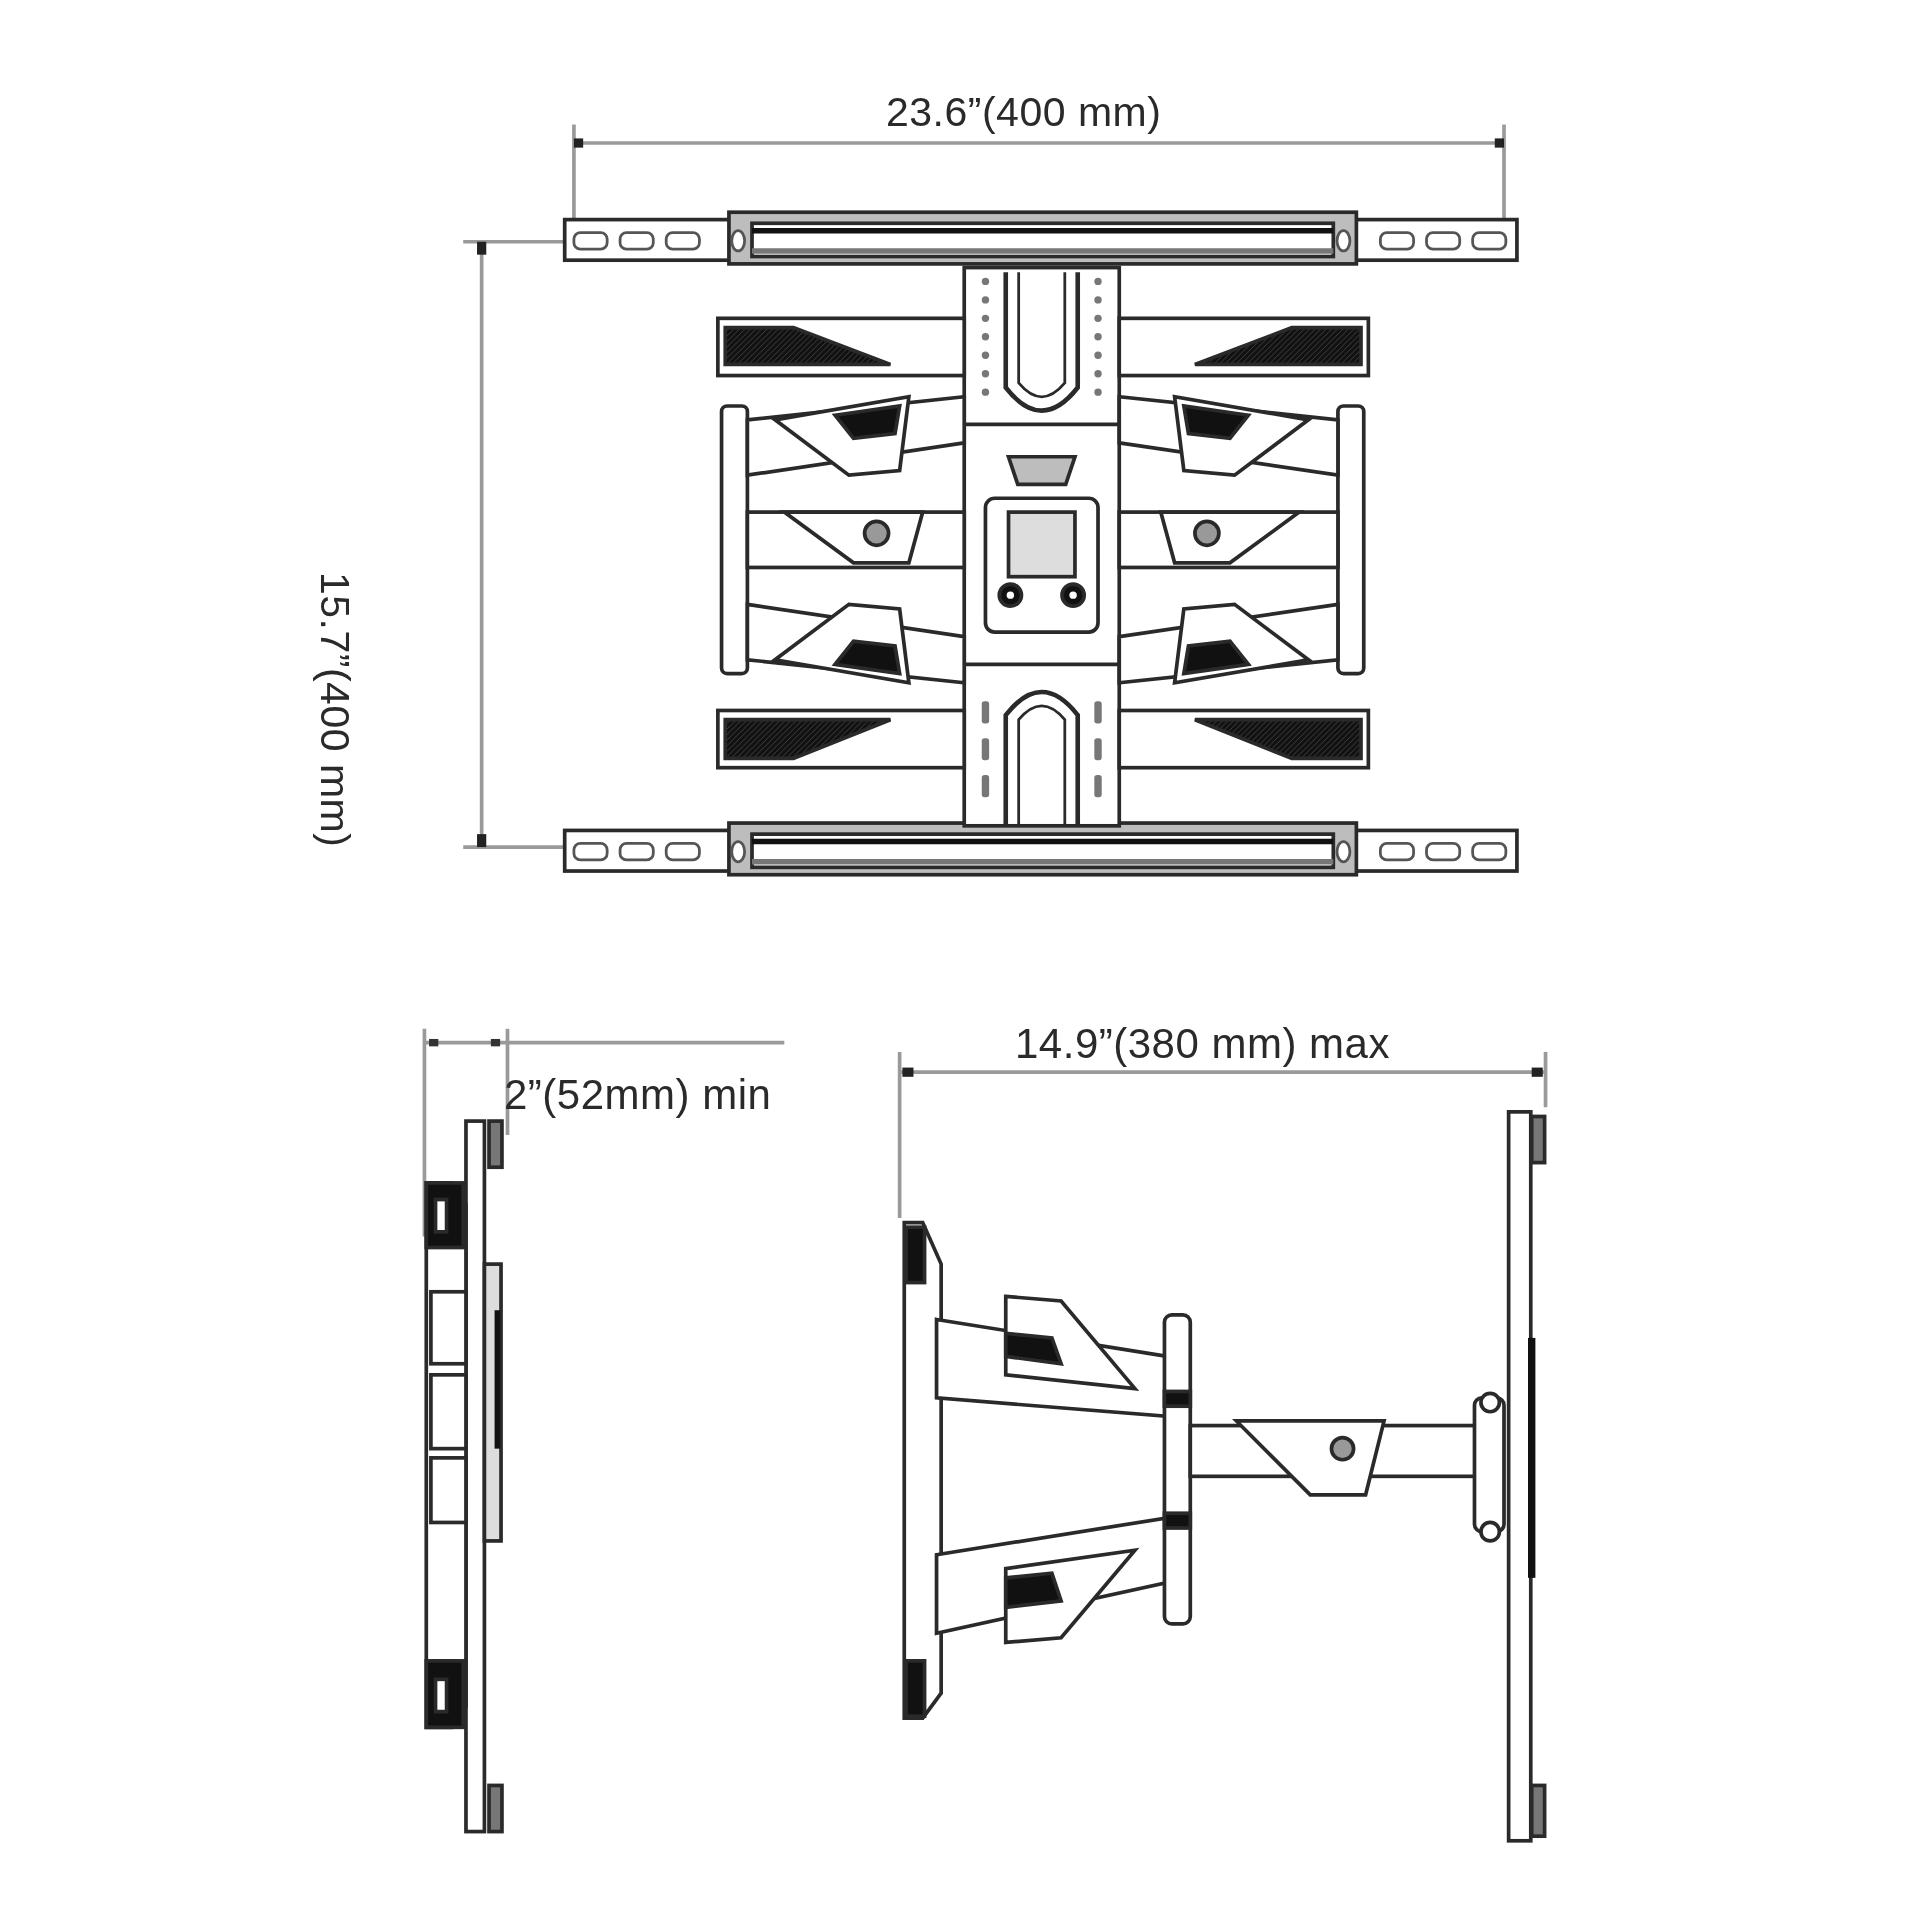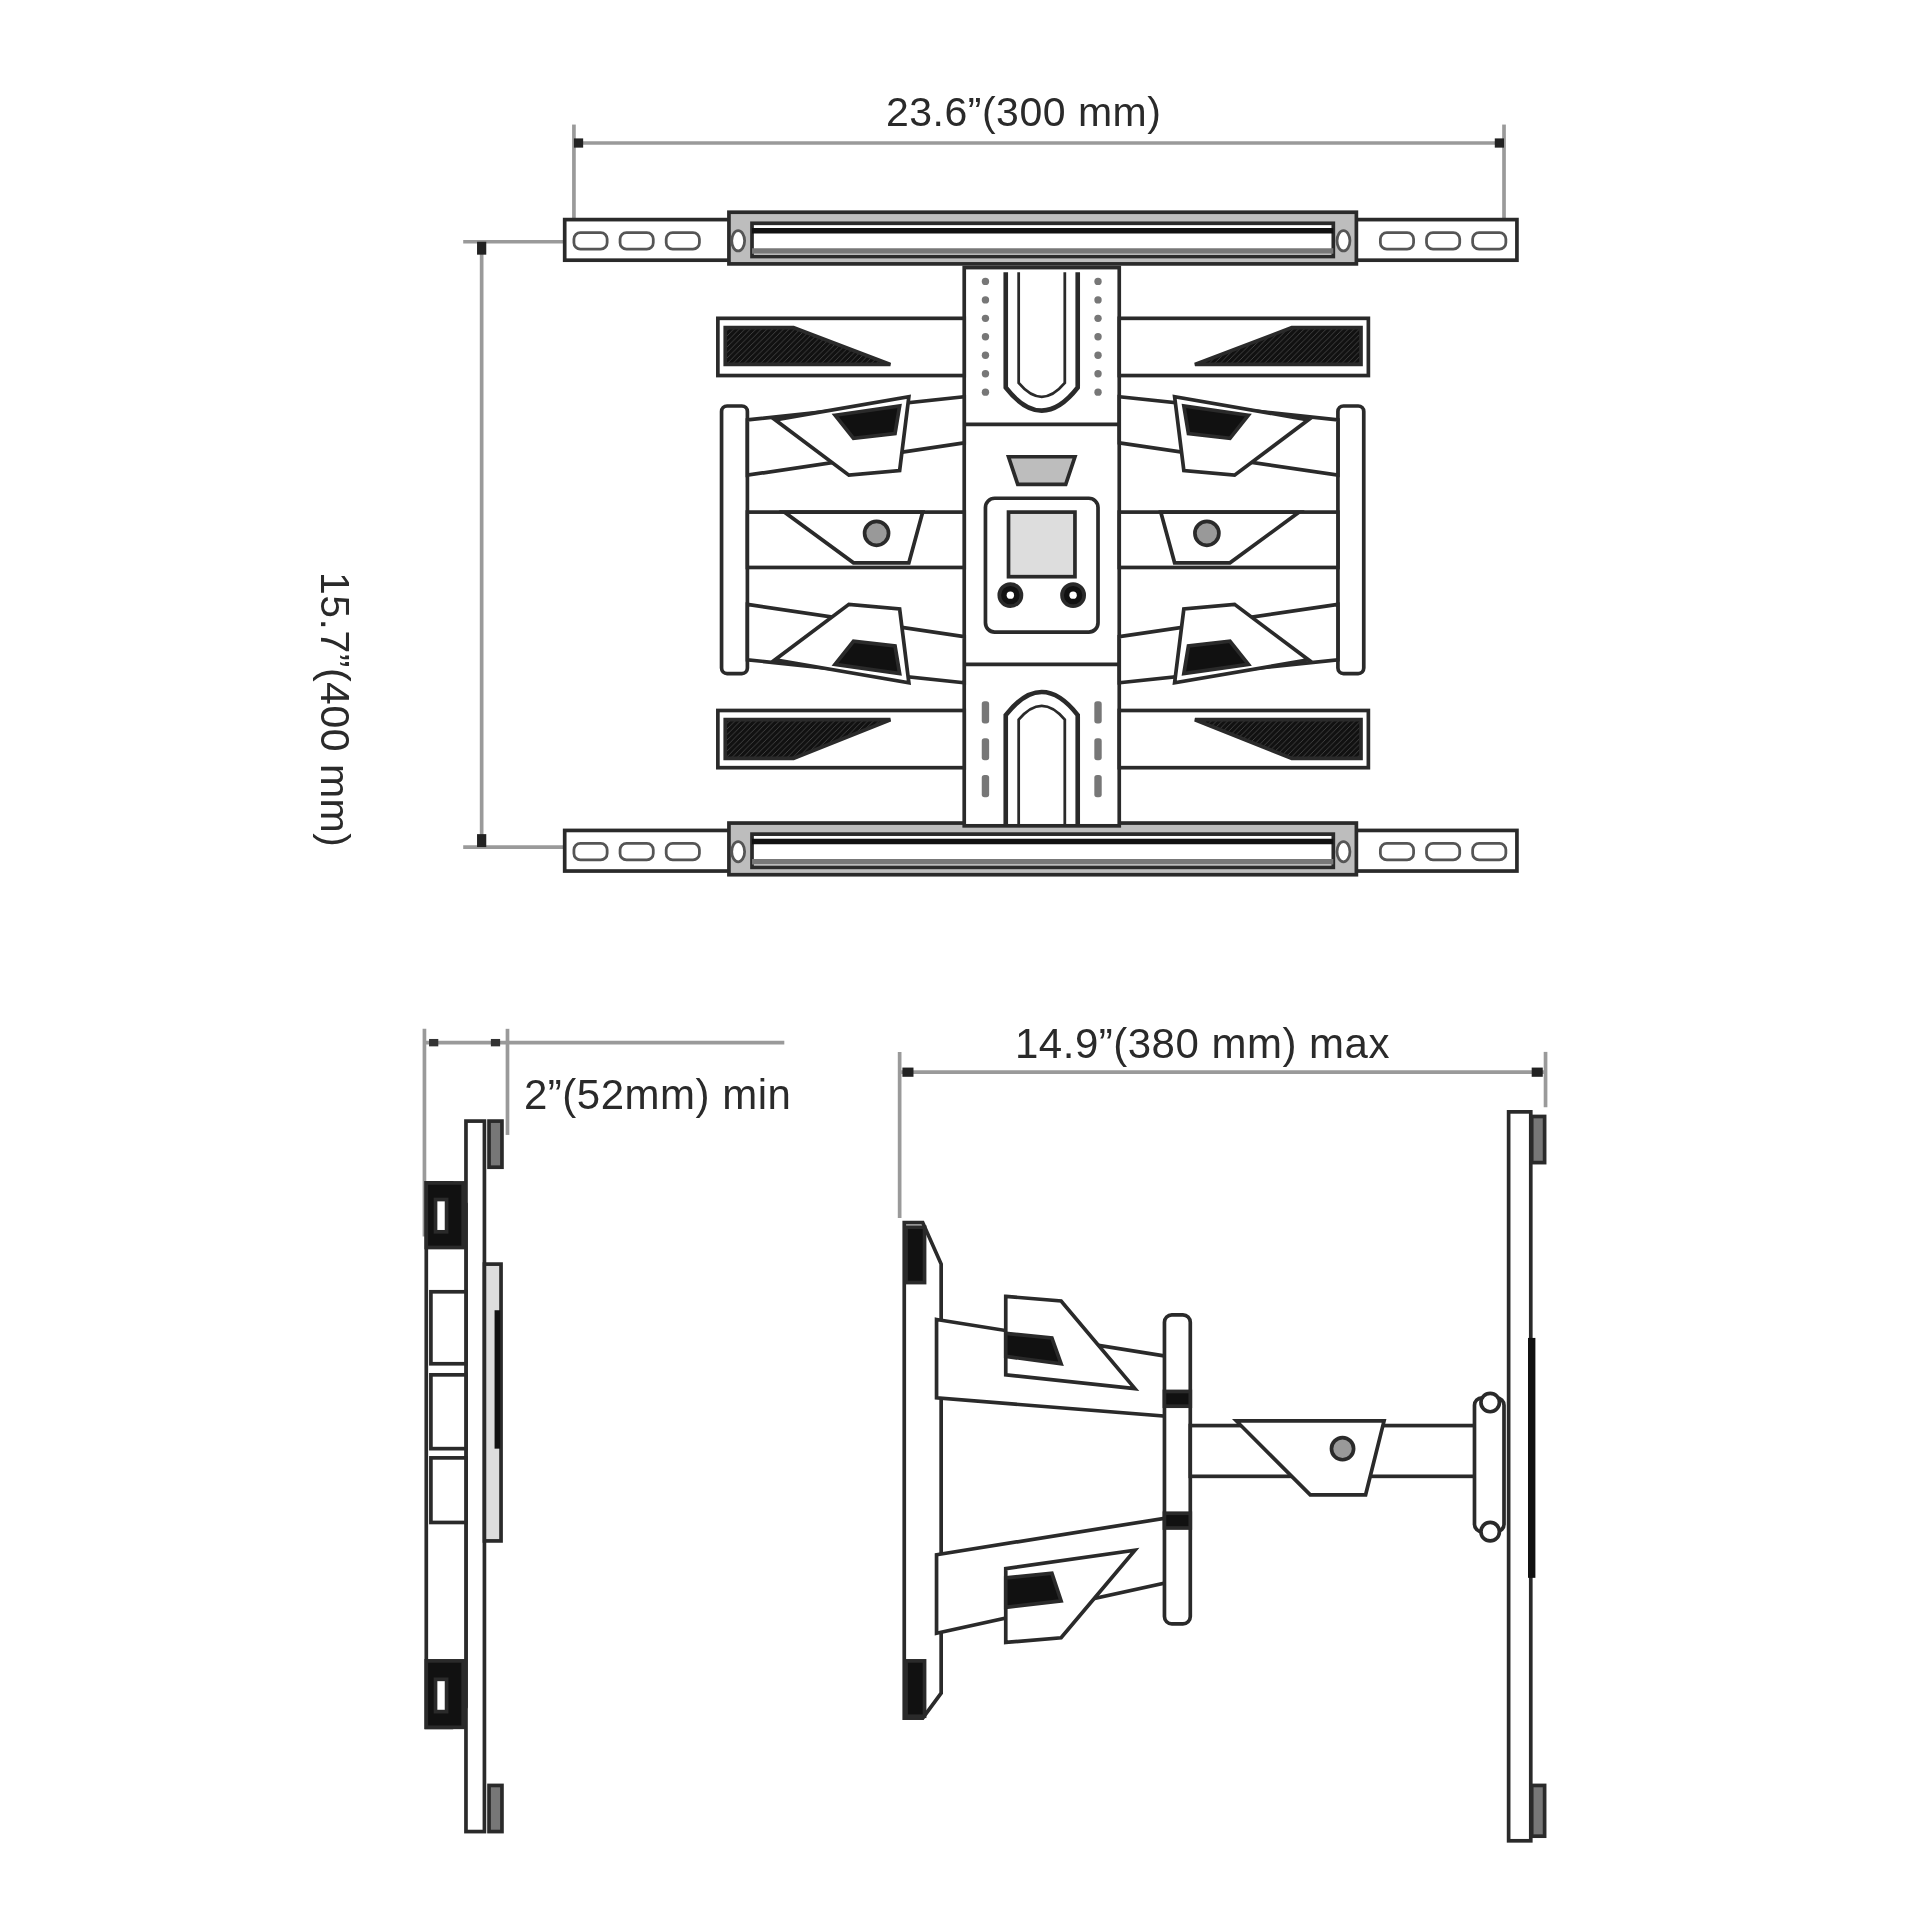--- a/index.html
+++ b/index.html
@@ -1,21 +1,21 @@
 <!DOCTYPE html>
 <html style="font-size:14.8px"><head>
 <meta charset="utf-8">
 <style>
   html, body { margin: 0; padding: 0; background: #ffffff; }
   body { width: 1922px; height: 1922px; position: relative; overflow: hidden; font-family: "Liberation Sans", "DejaVu Sans", sans-serif; }
   .canvas { position: absolute; left: 0; top: 0; width: 1922px; height: 1922px; }
   .dim-label { position: absolute; color: #2a2a2a; font-family: "Liberation Sans", "DejaVu Sans", sans-serif; white-space: nowrap; letter-spacing: 0.5px; }
   #lbl-width { left: 886px; top: 89px; font-size: 41px; }
   #lbl-height { left: 358px; top: 572px; font-size: 41px; transform: rotate(90deg); transform-origin: left top; }
-  #lbl-depth-min { left: 524px; top: 1071px; font-size: 42px; }
+  #lbl-depth-min { left: 504px; top: 1071px; font-size: 42px; }
   #lbl-depth-max { left: 1015px; top: 1020px; font-size: 42px; text-align: center; }
   svg { position: absolute; left: 0; top: 0; }
 </style>
 </head>
 <body>
 
 <div class="canvas">
 
   <svg width="1922" height="1922" viewBox="0 0 2083 2083">
     <defs>
@@ -216,18 +216,18 @@
       <circle cx="1615" cy="1520" r="10"></circle>
       <circle cx="1615" cy="1660" r="10"></circle>
 
       <rect x="1635" y="1205" width="24" height="790"></rect>
       <rect x="1660" y="1210" width="14" height="50" fill="#777"></rect>
       <rect x="1660" y="1935" width="14" height="55" fill="#777"></rect>
       <rect x="1656" y="1450" width="8" height="260" fill="#111" stroke="none"></rect>
     </g>
   </svg>
 
-  <div class="dim-label" id="lbl-width">23.6”(300 mm)</div>
+  <div class="dim-label" id="lbl-width">23.6”(400 mm)</div>
   <div class="dim-label" id="lbl-height">15.7”(400 mm)</div>
   <div class="dim-label" id="lbl-depth-min">2”(52mm) min</div>
   <div class="dim-label" id="lbl-depth-max">14.9”(380 mm) max</div>
 </div>
 
 
 </body></html>

